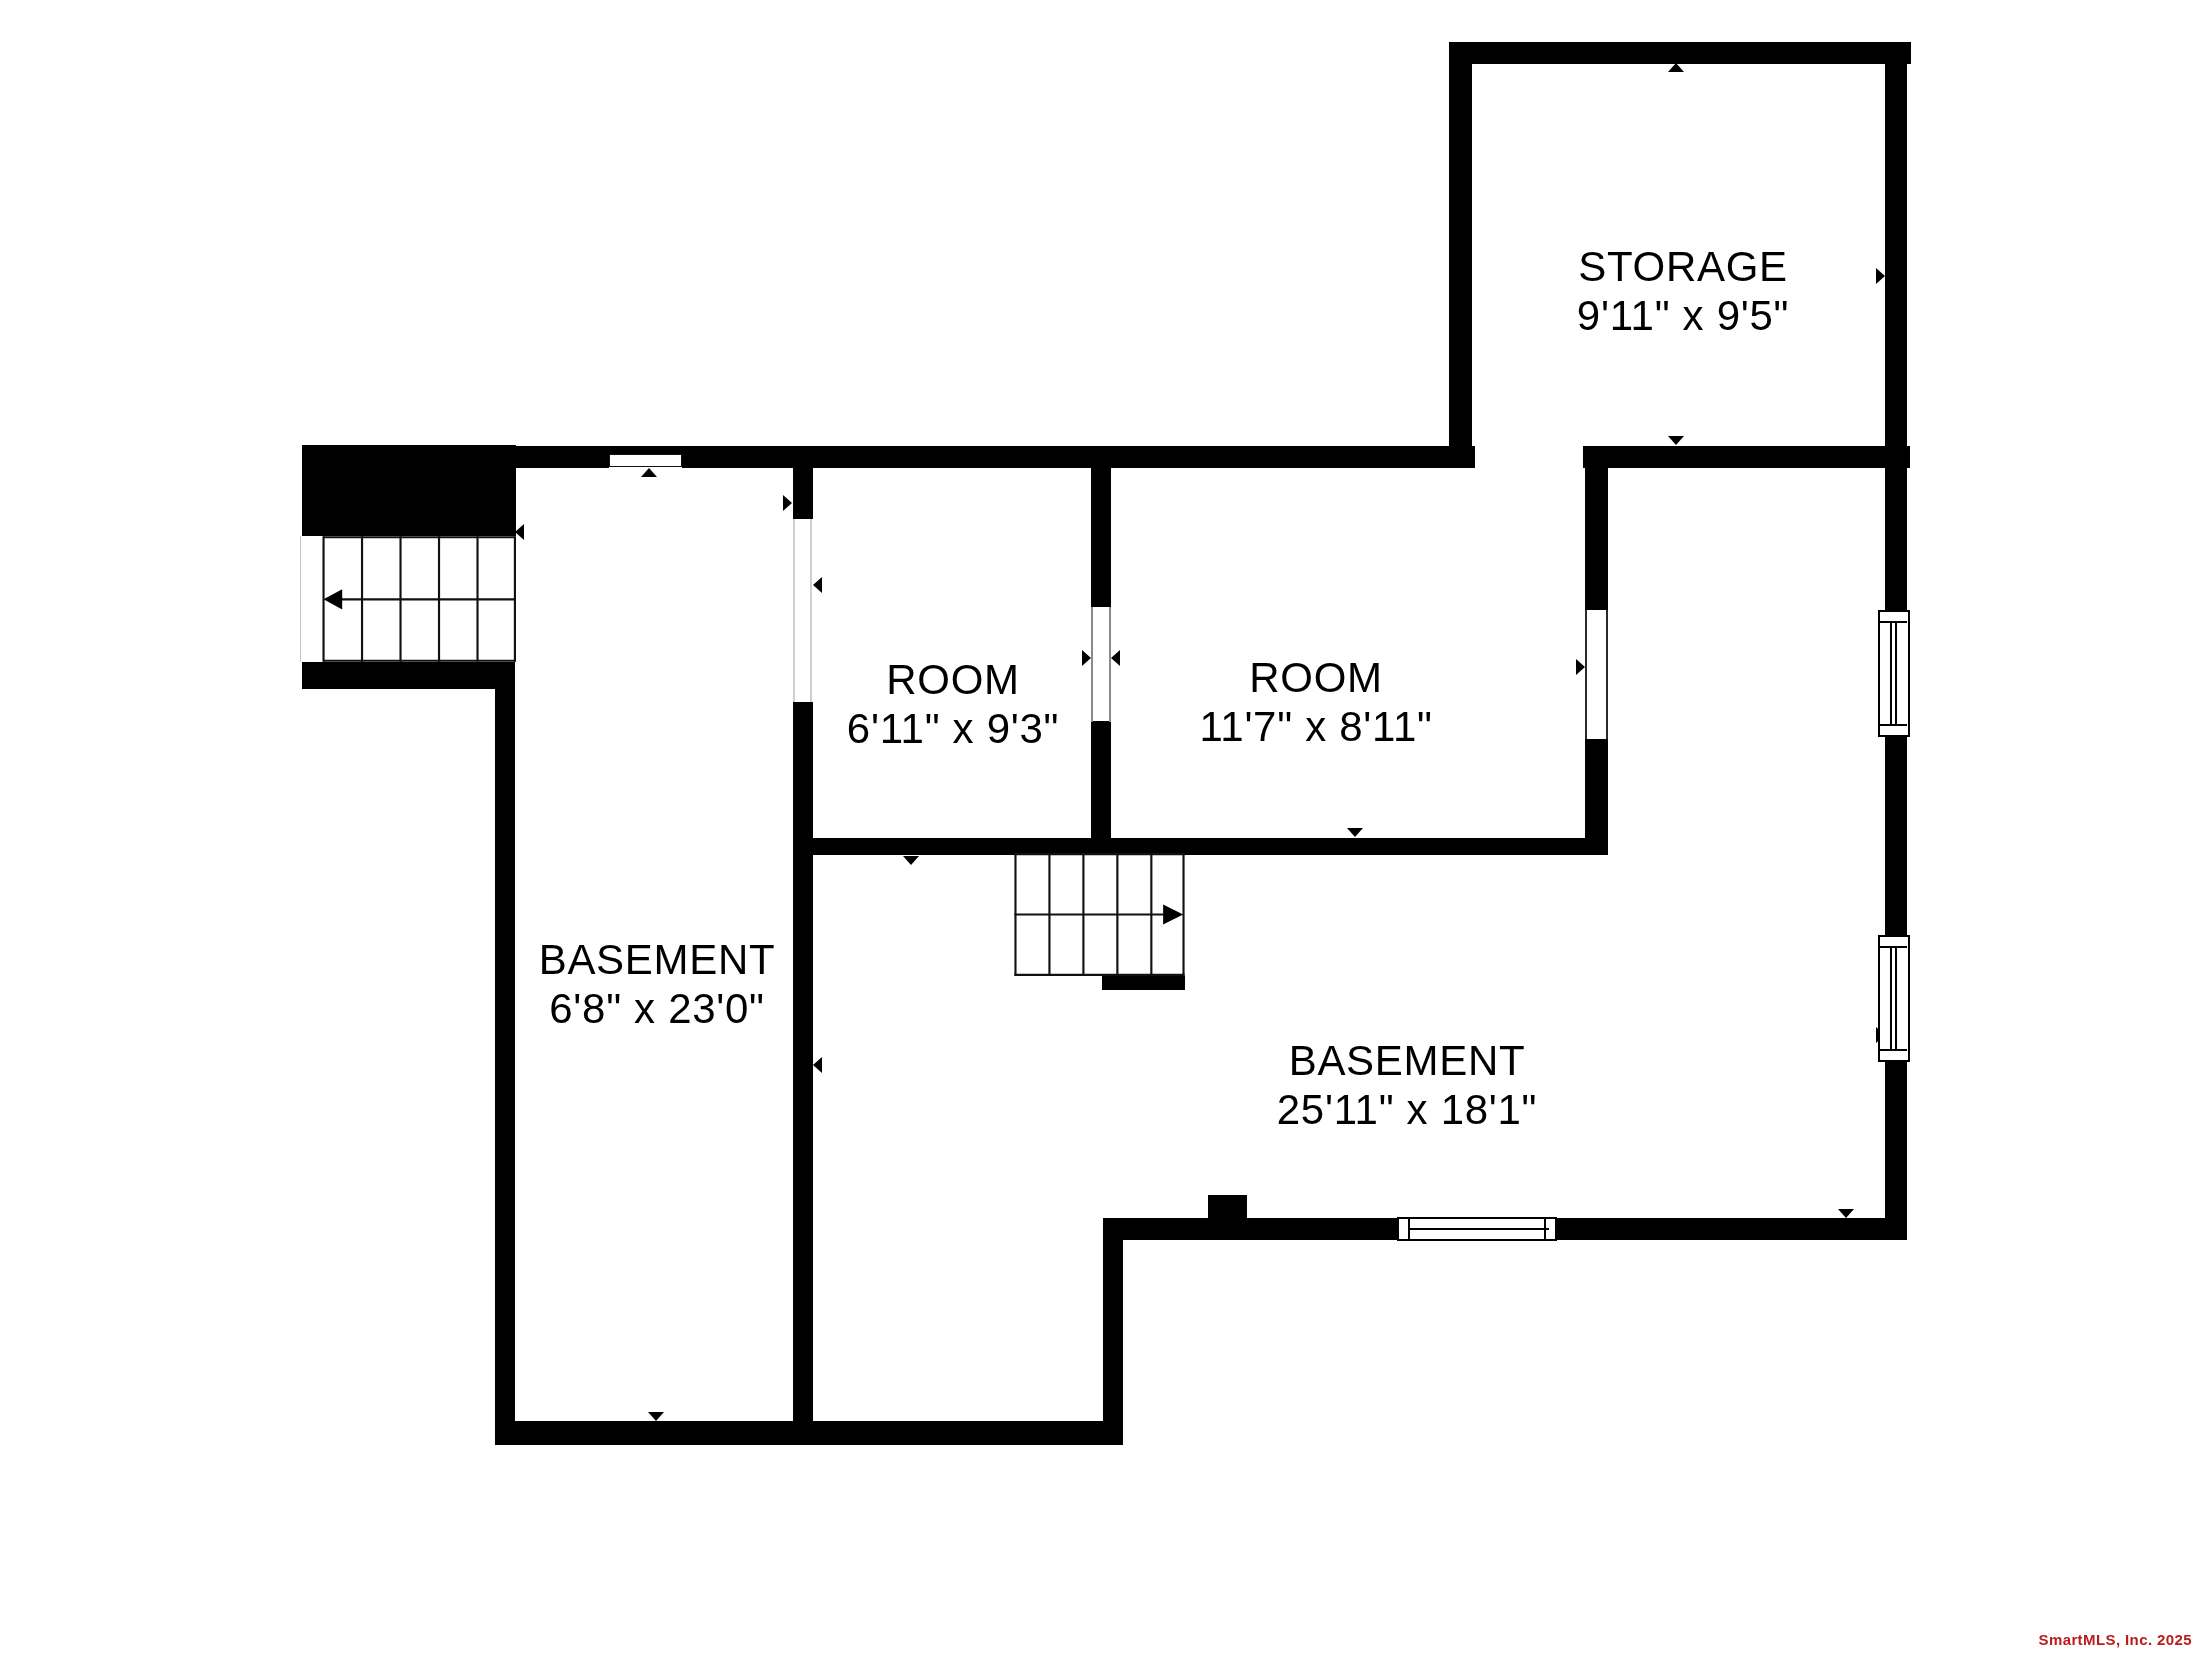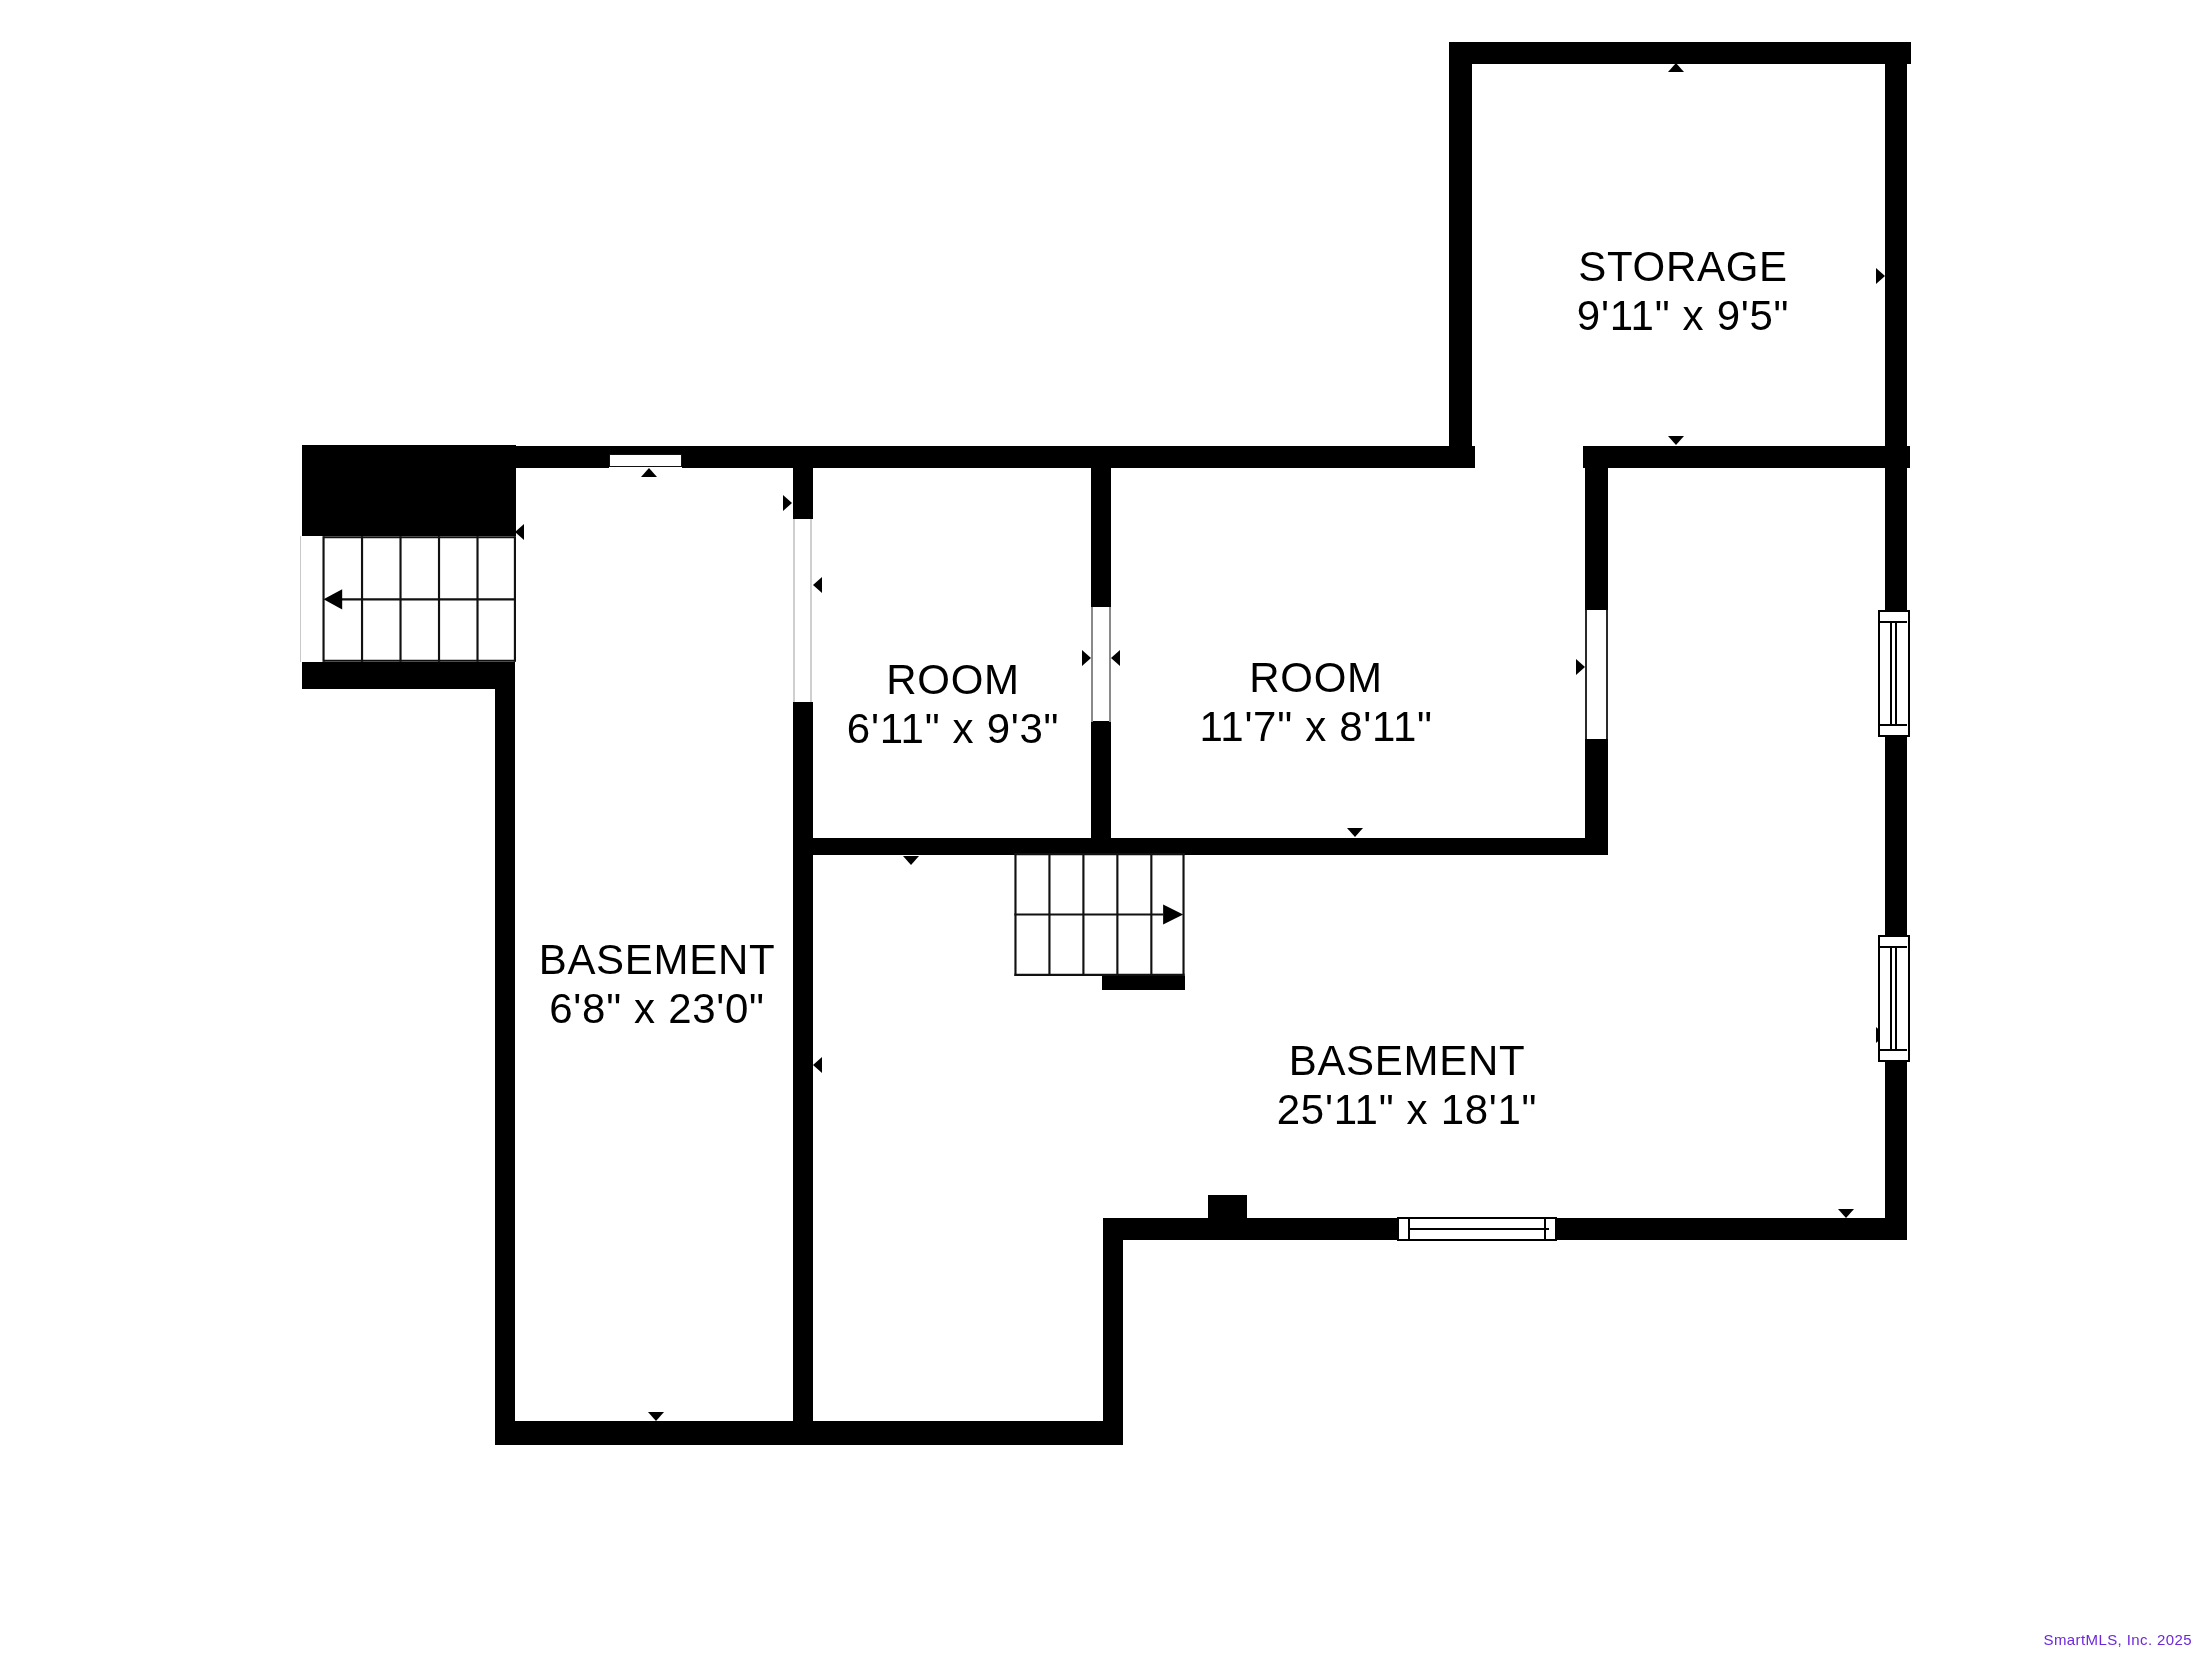--- a/index.html
+++ b/index.html
@@ -10,22 +10,22 @@
   .wall{position:absolute;background:#000000;}
   .gapline{position:absolute;}
   .room-label{position:absolute;transform:translate(-50%,-50%);text-align:center;
       color:#000000;font-size:42px;line-height:49px;letter-spacing:0.7px;white-space:nowrap;}
   .window{position:absolute;background:#ffffff;border:2.2px solid #000;box-sizing:border-box;}
   .win-inner{position:absolute;background:#000;}
   .topwin{position:absolute;background:#ffffff;border:1.4px solid #111;box-sizing:border-box;}
   .stairs{position:absolute;}
   .footer{position:absolute;left:0;top:1595px;width:2205px;text-align:center;
       color:#a8a8a8;font-size:24px;letter-spacing:0.4px;}
-  .watermark{position:absolute;right:13px;top:1631px;color:#6d28d9;font-size:15px;
-      font-weight:normal;letter-spacing:0.4px;}
+  .watermark{position:absolute;right:13px;top:1631px;color:#b91c1c;font-size:15px;
+      font-weight:bold;letter-spacing:0.4px;}
 </style>
 </head>
 <body>
 
 <div id="plan">
 
   <div id="geometry-layer" class="abs">
       <div class="wall" style="left: 1449px; top: 42px; width: 462px; height: 21.5px;"></div>
       <div class="wall" style="left: 1449px; top: 42px; width: 23px; height: 426px;"></div>
       <div class="wall" style="left: 1885px; top: 42px; width: 21.5px; height: 570px;"></div>

